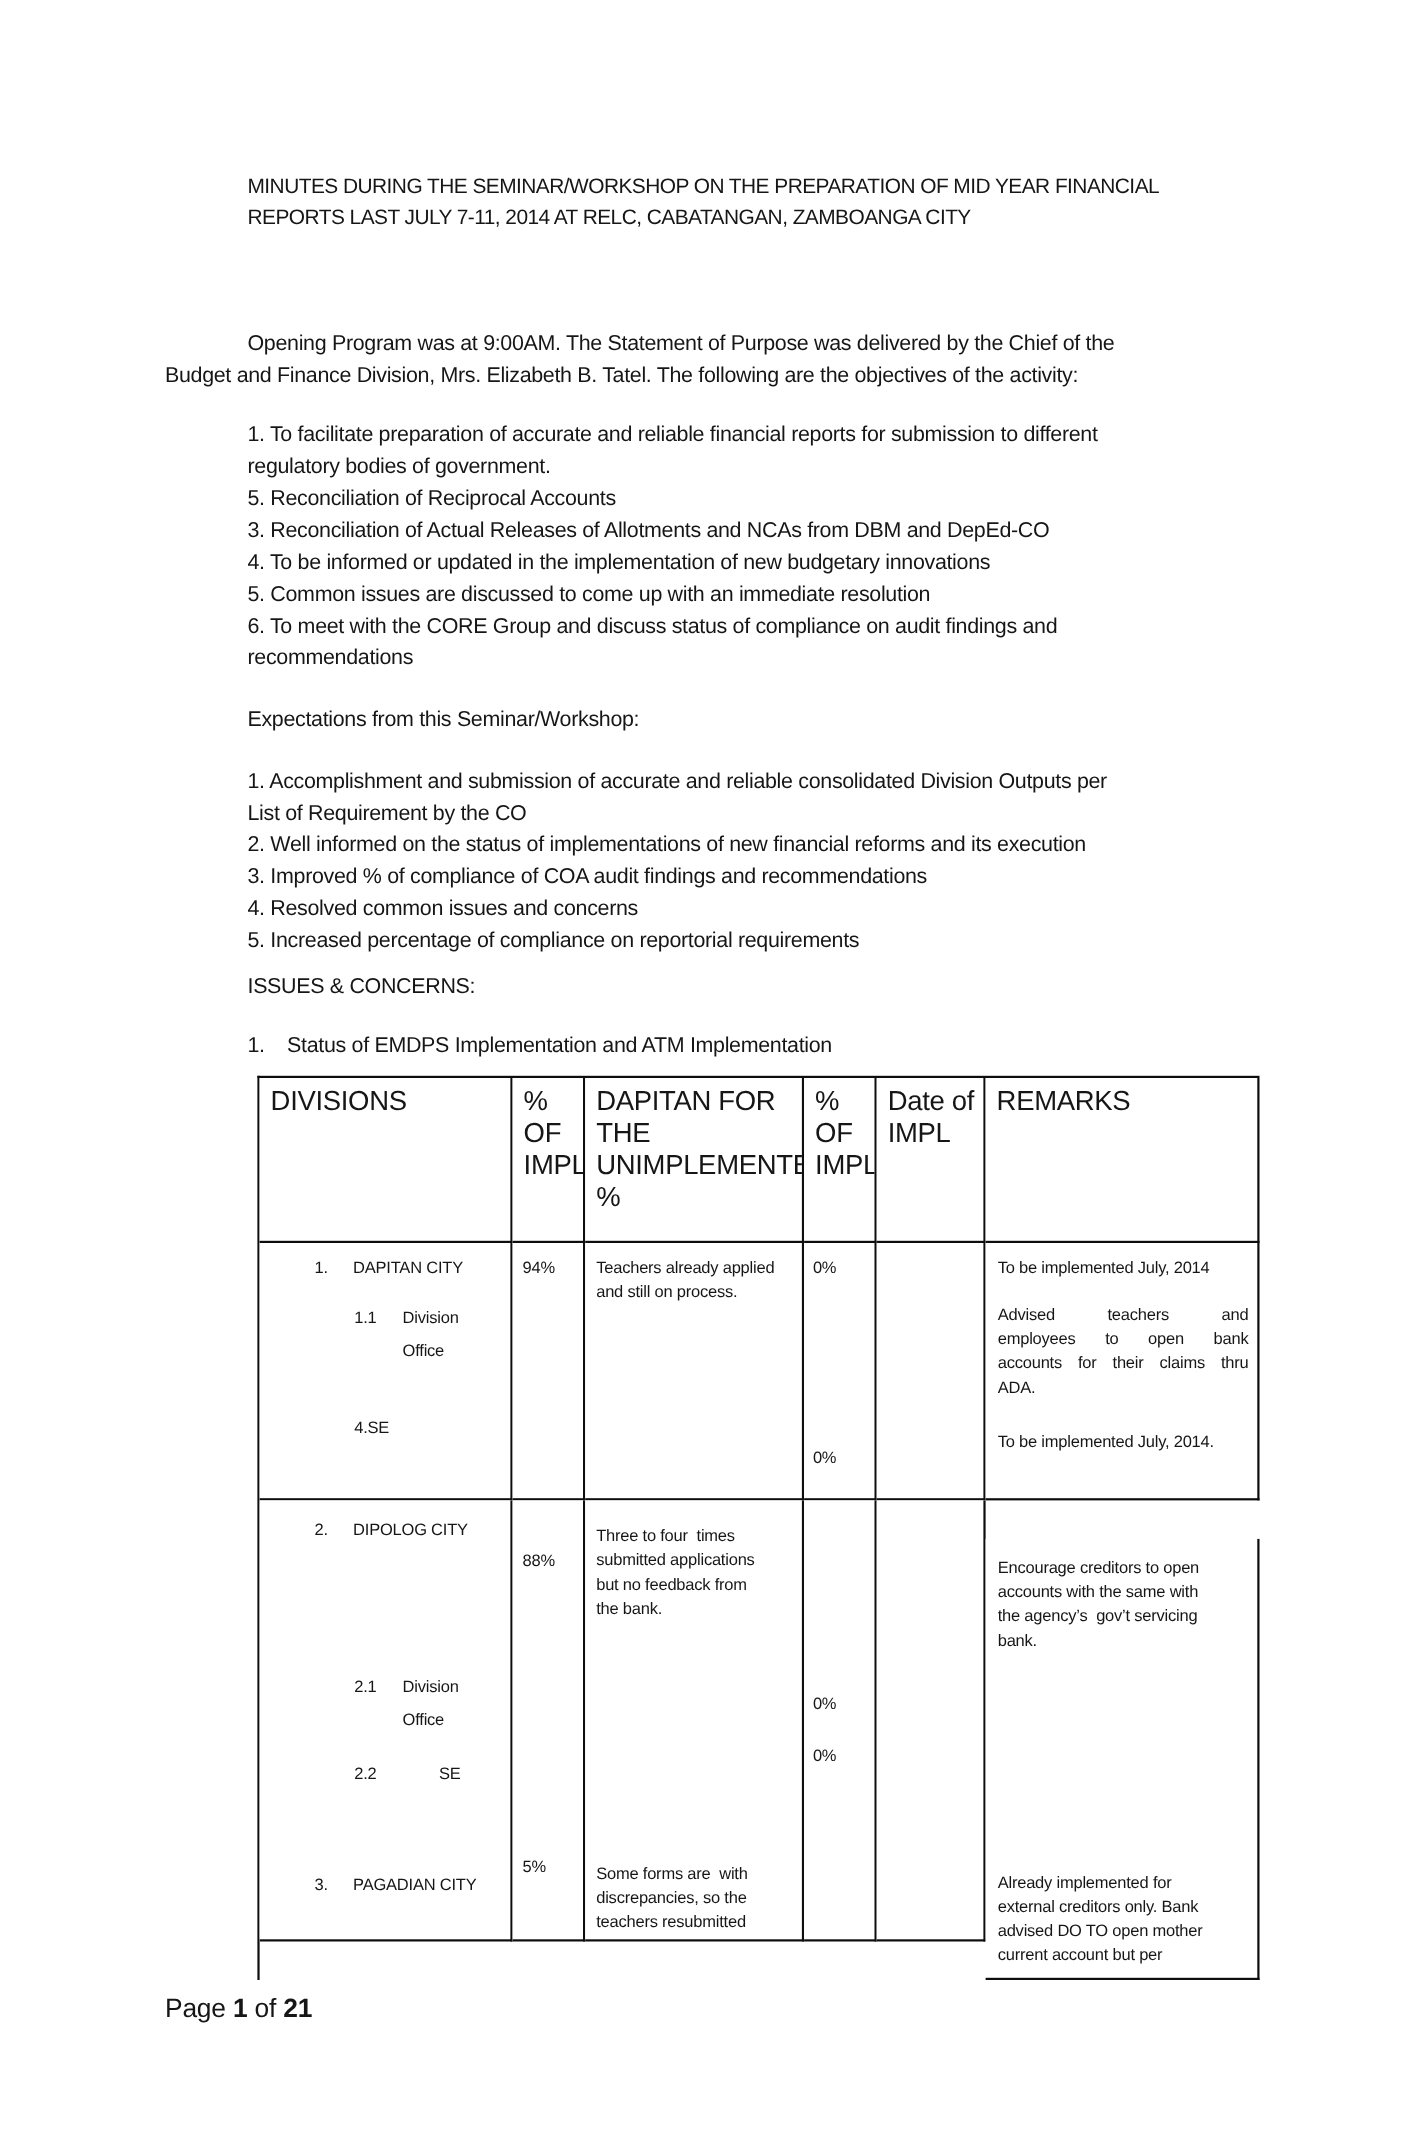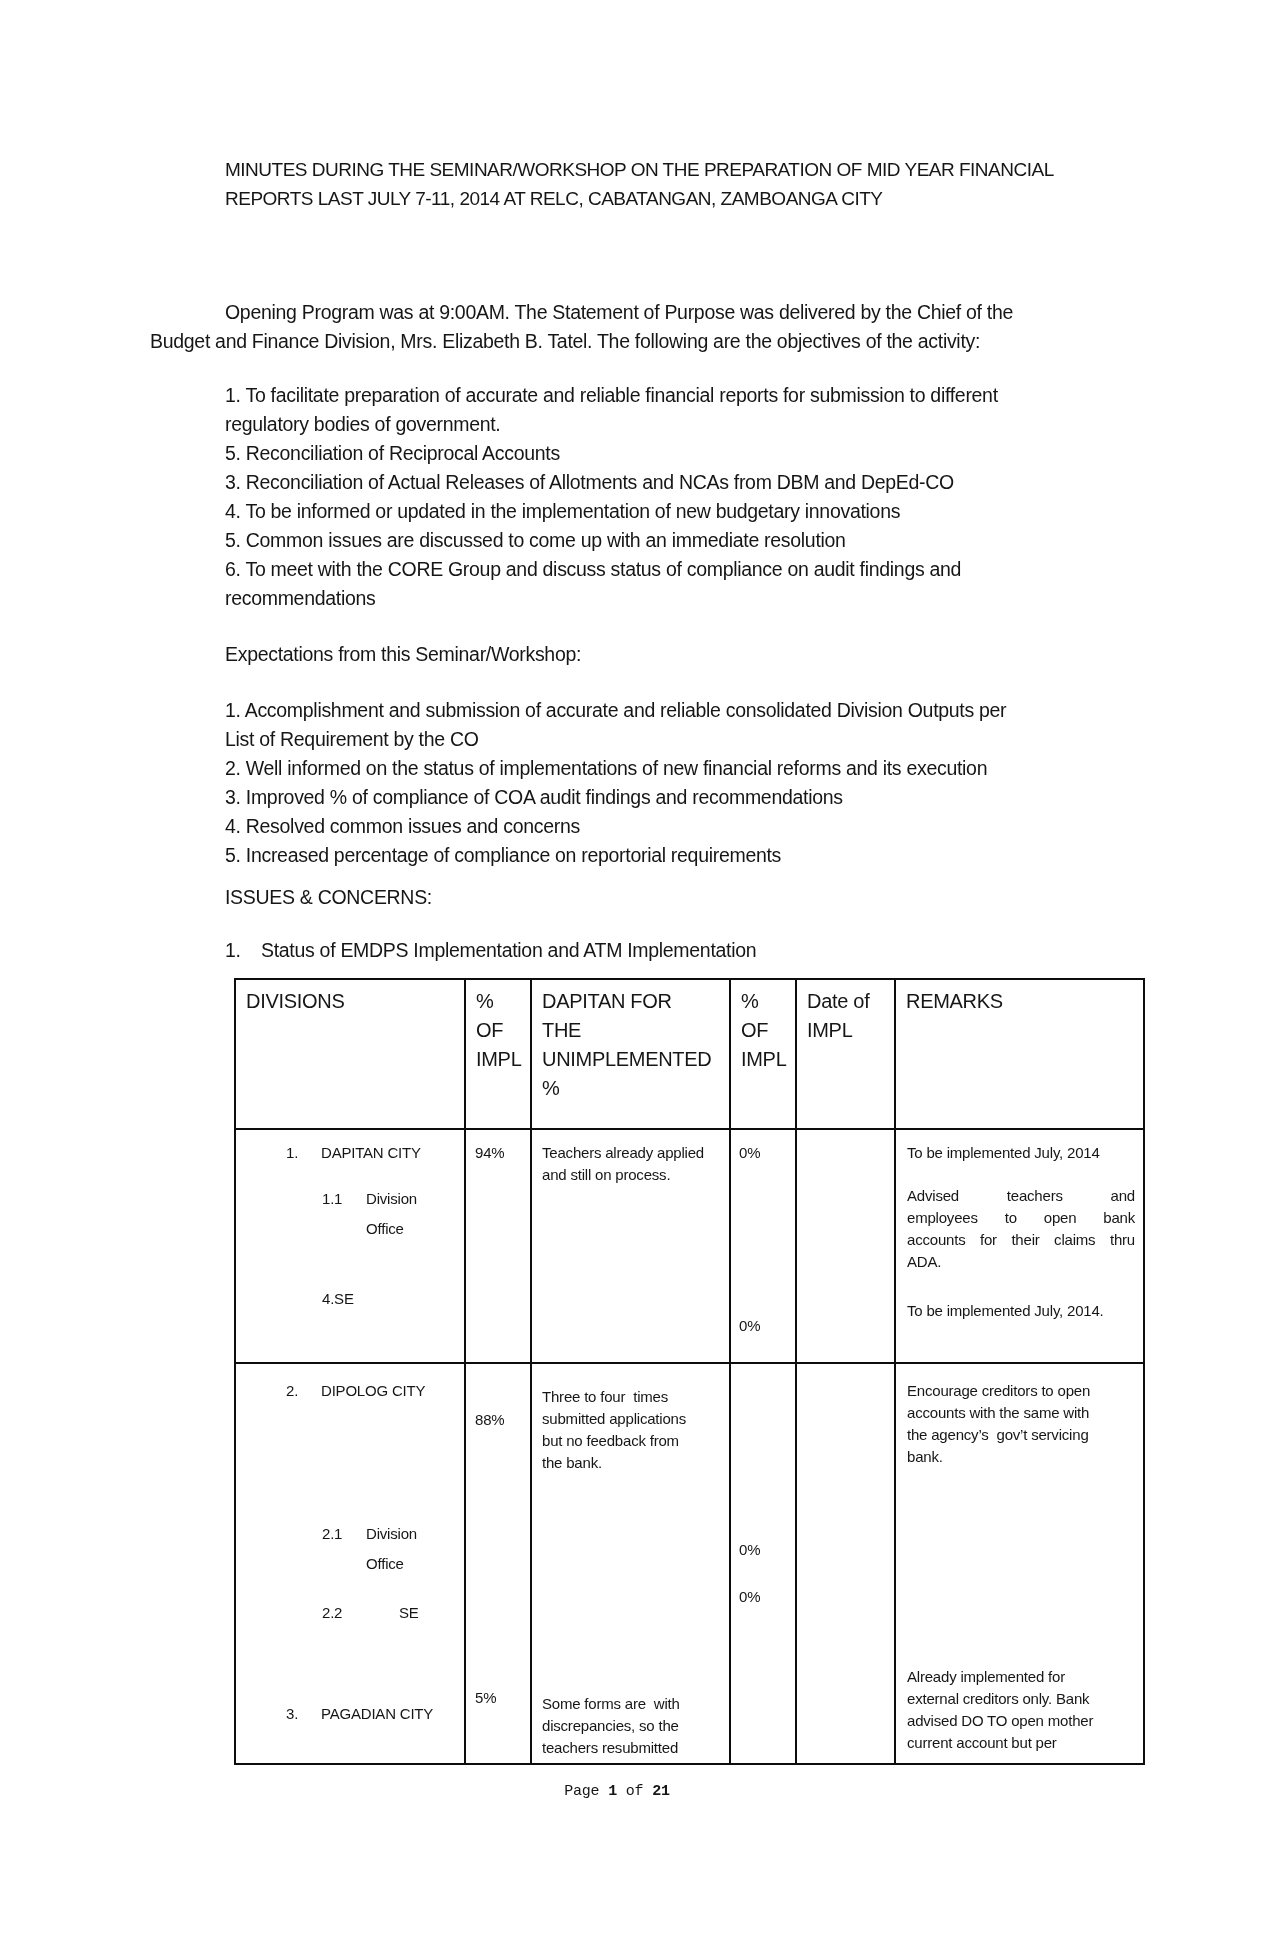--- a/index.html
+++ b/index.html
@@ -51,21 +51,21 @@
   .tc {
     border-right:2px solid #0d0d0d;
     border-bottom:2px solid #0d0d0d;
     overflow:hidden;
     background:#fff;
   }
   .h-head { height:150px; }
   .h-r1 { height:234px; }
   .h-r2 { height:401px; }
   .tc.head {
-    font-size:20px; line-height:29px; letter-spacing:-0.3px;
+    font-size:25px; line-height:29px; letter-spacing:-0.3px;
     padding:7px 6px 0 10px; white-space:pre-line;
   }
   .small { font-size:15px; line-height:22px; letter-spacing:-0.2px; white-space:pre-wrap; }
 
   
   .divcell { padding-left:14px; }
   .numrow { display:flex; font-size:15px; line-height:22px; letter-spacing:-0.2px; padding-left:36px; }
   .numrow .nn { width:35px; flex:0 0 35px; }
   .subrow { display:flex; font-size:15px; line-height:30px; letter-spacing:-0.2px; margin-left:72px; }
   .subrow .sn { width:44px; flex:0 0 44px; }
@@ -87,29 +87,29 @@
   .r1-rmk .b { margin-top:21px; }
   .r1-rmk .c { margin-top:27px; }
 
   .r2-pct { padding-top:0; }
   .r2-pct .v1 { margin-top:45px; }
   .r2-pct .v2 { margin-top:256px; }
   .r2-rsn { padding-top:22px; }
   .r2-rsn .b { margin-top:219px; }
   .r2-pct2 { padding-top:175px; }
   .r2-pct2 .v2 { margin-top:25px; }
-  .r2-rmk { padding-top:16px; }
+  .r2-rmk { padding-top:16px;margin-top:35px; }
   .r2-rmk .b { margin-top:198px; }
 
   .justify { text-align:justify; text-align-last:justify; }
 
   .footer {
     margin-top:12px;
-    text-align:center;
-    font-size:15px; line-height:29px; letter-spacing:-0.2px;font-family:Liberation Mono, monospace;
+    text-align:left;
+    font-size:24px; line-height:29px; letter-spacing:-0.2px;
   }
   .footer b { font-weight:bold; }
 </style>
 </head>
 <body>
 
 <div class="page">
 
   <div class="doc-title">MINUTES DURING THE SEMINAR/WORKSHOP ON THE PREPARATION OF MID YEAR FINANCIAL
 REPORTS LAST JULY 7-11, 2014 AT RELC, CABATANGAN, ZAMBOANGA CITY</div>

